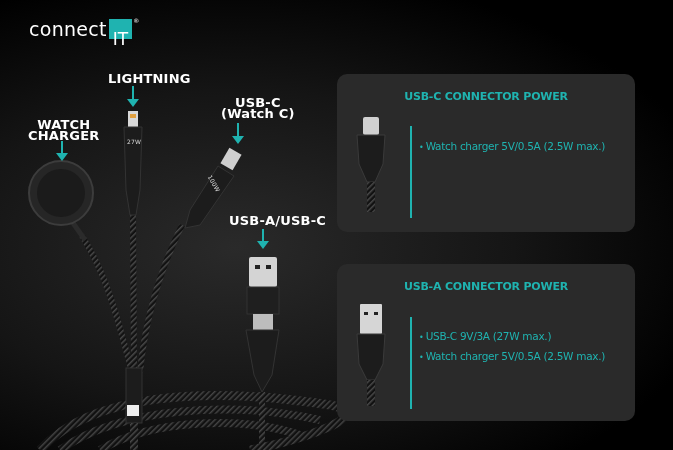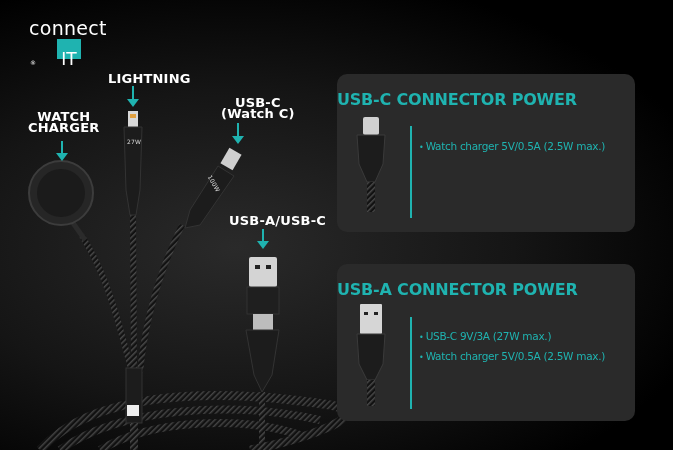--- a/index.html
+++ b/index.html
@@ -1,30 +1,30 @@
 <!DOCTYPE html>
 <html><head>
 <meta charset="utf-8">
 <style>
   * { margin:0; padding:0; box-sizing:border-box; }
   html, body { width:673px; height:450px; overflow:hidden; background:#000; }
   body { position:relative; font-family:"DejaVu Sans", sans-serif; color:#fff; }
   .stage { position:absolute; left:0; top:0; width:673px; height:450px;
     background: radial-gradient(ellipse at 35% 55%, #2a2a2a 0%, #151515 45%, #000 80%); }
-  .logo { position:absolute; left:29px; top:17px; height:24px; display:flex; align-items:center;flex-direction:column; }
+  .logo { position:absolute; left:29px; top:17px; height:24px; display:flex; align-items:center; }
   .logo-text { font-family:"DejaVu Sans", sans-serif; font-size:19px; color:#fff; letter-spacing:0.3px; }
   .logo-box { background:#1fb3b0; color:#fff; font-size:17px; padding:8px 4px; height:20px; line-height:24px; margin-left:2px; }
   .logo-reg { font-size:6px; color:#fff; align-self:flex-start; margin-left:1px; }
 
   .label { position:absolute; font-family:"DejaVu Sans", sans-serif; font-weight:bold; font-size:13px; color:#fff; text-align:center; line-height:11px; letter-spacing:0.2px; }
   .arrow { position:absolute; width:2px; background:#1fb3b0; }
   .arrow::after { content:""; position:absolute; left:-5px; bottom:-7px; border-left:6px solid transparent; border-right:6px solid transparent; border-top:8px solid #1fb3b0; }
 
   .panel { position:absolute; left:337px; width:298px; background:#2a2a2a; border-radius:10px; }
-  .panel-title { position:absolute; left:0; right:0; top:16px; font-family:"DejaVu Sans", sans-serif; font-weight:bold; font-size:16px; color:#1fb3b0; letter-spacing:-0.2px; }
+  .panel-title { position:absolute; left:0; right:0; top:16px; text-align:center; font-family:"DejaVu Sans", sans-serif; font-weight:bold; font-size:11px; color:#1fb3b0; letter-spacing:-0.2px; }
   .vline { position:absolute; left:73px; top:52px; width:2px; height:92px; background:#1fb3b0; }
   .specs { position:absolute; left:82px; top:63px; list-style:none; }
   .specs li { font-family:"DejaVu Sans", sans-serif; font-size:10.5px; color:#1fb3b0; line-height:18px; white-space:nowrap; letter-spacing:-0.3px; }
   .specs li::before { content:"• "; font-size:8px; }
   svg { position:absolute; left:0; top:0; }
 </style>
 </head>
 <body>
 
 <div class="stage">
@@ -72,21 +72,21 @@
     <rect x="266" y="265" width="5" height="4" fill="#222"></rect>
     <rect x="247" y="287" width="32" height="27" fill="#1f1f1f" stroke="#333"></rect>
     <rect x="253" y="314" width="20" height="20" fill="#bdbdbd"></rect>
     <path d="M246 330 L279 330 L272 375 L262 392 L254 375 Z" fill="#1c1c1c" stroke="#333"></path>
     <path d="M262 392 L262 450" stroke="url(#br)" stroke-width="6"></path>
   </svg>
 
   <div class="label" style="left:127px;top:136px;font-size:6px;font-weight:normal;color:#ddd;">27W</div>
   <div class="label" style="left:205px;top:178px;font-size:6px;font-weight:normal;color:#ddd;transform:rotate(60deg);">100W</div>
 
-  <div class="label" style="left:28px;top:111px;">
+  <div class="label" style="left:28px;top:119px;">
     <div>WATCH</div>
     <div>CHARGER</div>
   </div>
   <div class="arrow" style="left:61px;top:141px;height:13px;"></div>
 
   <div class="label" style="left:108px;top:73px;">LIGHTNING</div>
   <div class="arrow" style="left:132px;top:86px;height:14px;"></div>
 
   <div class="label" style="left:221px;top:97px;">
     <div>USB-C</div>

